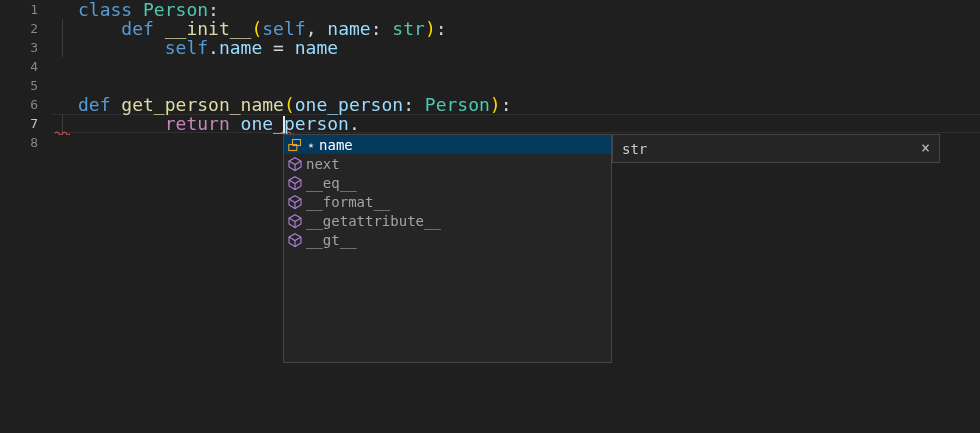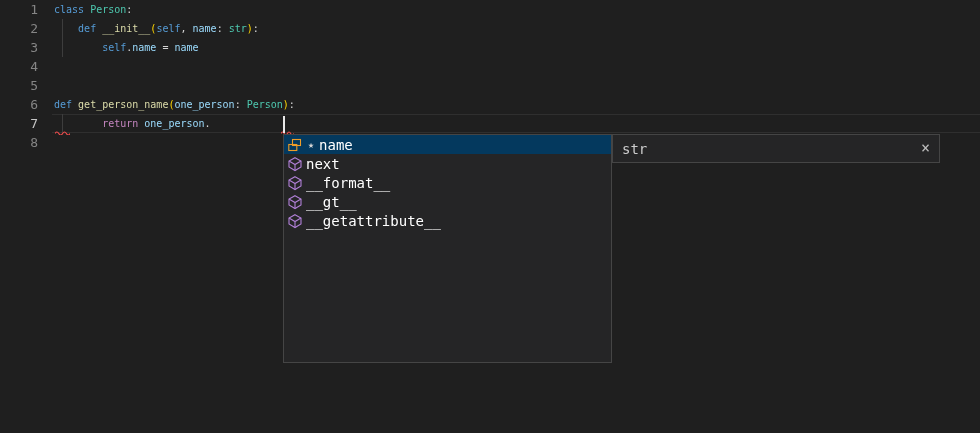--- a/index.html
+++ b/index.html
@@ -12,22 +12,22 @@
   }
   .editor{position:absolute;inset:0;}
   
   .ln{
     position:absolute;left:24px;width:14px;height:19px;
     text-align:right;font-size:13px;line-height:19px;
     user-select:none;
   }
   
   .code-line{
-    position:absolute;left:54px;height:19px;
-    font-size:10px;line-height:19px;white-space:pre;
+    position:absolute;left:78px;height:19px;
+    font-size:18px;line-height:19px;white-space:pre;
     z-index:2;
   }
   
   .guide{position:absolute;width:1px;background:#3d3d3d;z-index:1;}
   
   .current-line{
     position:absolute;left:52px;right:0;top:114px;height:19px;
     border-top:1px solid #2f2f2f;border-bottom:1px solid #2f2f2f;
     box-sizing:border-box;z-index:0;
   }
@@ -38,21 +38,21 @@
   }
   .squiggle{position:absolute;z-index:2;}
   
   .suggest{
     position:absolute;left:283px;top:134px;width:329px;height:229px;
     background:#252526;border:1px solid #454545;box-sizing:border-box;
     overflow:hidden;z-index:10;
   }
   .suggest-row{
     height:19px;display:flex;align-items:center;
-    padding-left:3px;font-size:14px;color:#ffffff;white-space:pre;
+    padding-left:3px;font-size:14px;color:#a3a3a3;white-space:pre;
   }
   .suggest-row.selected{color:#ffffff;}
   .s-icon{width:16px;height:16px;flex:0 0 16px;margin-right:3px;display:inline-block;}
   .s-icon svg{display:block;width:16px;height:16px;}
   .s-star{font-size:10px;color:#d6d6d6;margin:0 5px 0 2px;line-height:19px;}
   
   .detail{
     position:absolute;left:612px;top:134px;width:328px;height:29px;
     background:#252526;border:1px solid #454545;box-sizing:border-box;
     display:flex;align-items:center;padding:0 9px;
@@ -108,28 +108,32 @@
             <rect x="5.5" y="2.5" width="8" height="6"></rect>
             <rect x="1.8" y="7.5" width="8" height="6"></rect>
           </svg></span><span class="s-star">★</span><span>name</span></div>
       <div class="suggest-row"><span class="s-icon"><svg viewBox="0 0 16 16" fill="none" stroke="#B180D7" stroke-width="1.1">
             <path d="M8 1.7 L14 5.1 L14 11 L8 14.5 L2 11 L2 5.1 Z"></path>
             <path d="M2 5.1 L8 8.6 L14 5.1 M8 8.6 L8 14.5"></path>
           </svg></span><span>next</span></div>
       <div class="suggest-row"><span class="s-icon"><svg viewBox="0 0 16 16" fill="none" stroke="#B180D7" stroke-width="1.1">
             <path d="M8 1.7 L14 5.1 L14 11 L8 14.5 L2 11 L2 5.1 Z"></path>
             <path d="M2 5.1 L8 8.6 L14 5.1 M8 8.6 L8 14.5"></path>
+          </svg></span><span>__eq__</span></div>
+      <div class="suggest-row"><span class="s-icon"><svg viewBox="0 0 16 16" fill="none" stroke="#B180D7" stroke-width="1.1">
+            <path d="M8 1.7 L14 5.1 L14 11 L8 14.5 L2 11 L2 5.1 Z"></path>
+            <path d="M2 5.1 L8 8.6 L14 5.1 M8 8.6 L8 14.5"></path>
           </svg></span><span>__format__</span></div>
       <div class="suggest-row"><span class="s-icon"><svg viewBox="0 0 16 16" fill="none" stroke="#B180D7" stroke-width="1.1">
             <path d="M8 1.7 L14 5.1 L14 11 L8 14.5 L2 11 L2 5.1 Z"></path>
             <path d="M2 5.1 L8 8.6 L14 5.1 M8 8.6 L8 14.5"></path>
-          </svg></span><span>__gt__</span></div>
+          </svg></span><span>__getattribute__</span></div>
       <div class="suggest-row"><span class="s-icon"><svg viewBox="0 0 16 16" fill="none" stroke="#B180D7" stroke-width="1.1">
             <path d="M8 1.7 L14 5.1 L14 11 L8 14.5 L2 11 L2 5.1 Z"></path>
             <path d="M2 5.1 L8 8.6 L14 5.1 M8 8.6 L8 14.5"></path>
-          </svg></span><span>__getattribute__</span></div>
+          </svg></span><span>__gt__</span></div>
     </div>
 
   <div class="detail">
     <span>str</span>
     <span class="close">×</span>
   </div>
 </div>
 
 </body></html>

